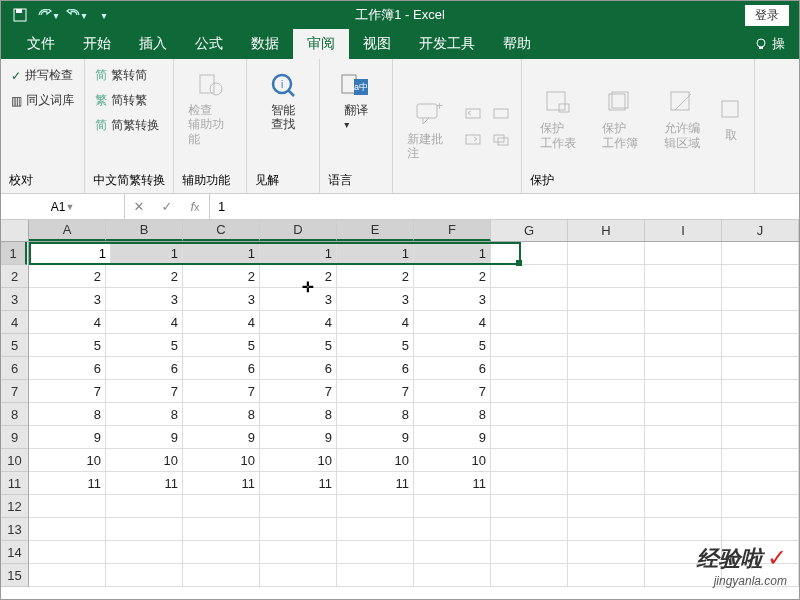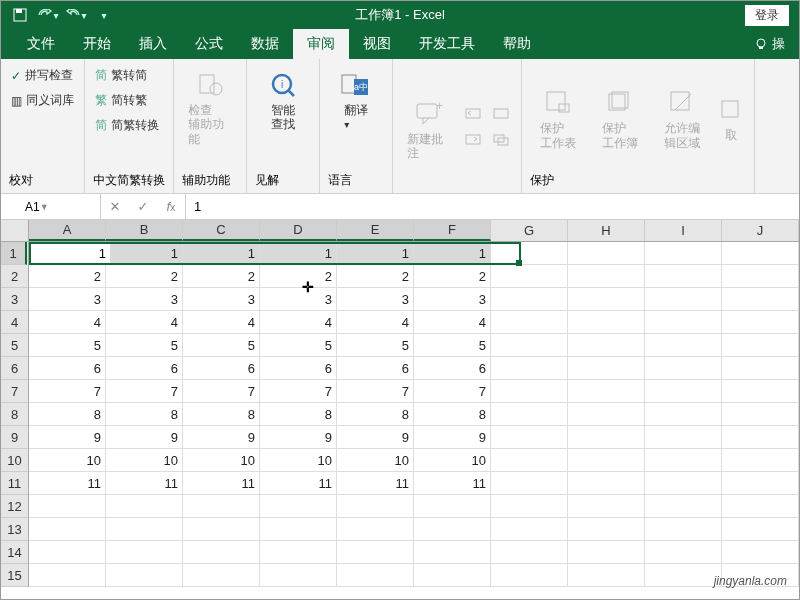--- a/index.html
+++ b/index.html
@@ -23,21 +23,21 @@
     .group-content { display: flex; gap: 6px; flex: 1; }
     .v-stack { display: flex; flex-direction: column; gap: 4px; }
     .sm-btn { display: flex; align-items: center; gap: 4px; font-size: 12px; color: #333; padding: 2px 2px; cursor: pointer; white-space: nowrap; }
     .sm-btn.disabled { color: #aaa; }
     .lg-btn { display: flex; flex-direction: column; align-items: center; justify-content: center; font-size: 12px; color: #333; padding: 2px 6px; cursor: pointer; width: 56px; }
     .lg-btn.disabled { color: #aaa; }
     .lg-btn .icon { height: 36px; display: flex; align-items: center; justify-content: center; }
     .lg-btn .lbl { line-height: 1.2; }
     
     .formula-bar { display: flex; height: 26px; border-bottom: 1px solid #ccc; align-items: stretch; background: #fff; }
-    .name-box { width: 100px; border-right: 1px solid #ccc; display: flex; align-items: center; padding: 0 24px; font-size: 12px; justify-content: flex-start; }
+    .name-box { width: 124px; border-right: 1px solid #ccc; display: flex; align-items: center; padding: 0 24px; font-size: 12px; justify-content: center; }
     .name-box .dd { color: #888; font-size: 9px; }
     .fb-btns { display: flex; align-items: center; border-right: 1px solid #ccc; }
     .fb-btn { width: 28px; display: flex; align-items: center; justify-content: center; color: #888; font-size: 13px; cursor: pointer; }
     .formula-input { flex: 1; padding: 0 8px; font-size: 13px; display: flex; align-items: center; }
     
     .grid-area { position: relative; height: 380px; overflow: hidden; }
     .corner { position: absolute; top: 0; left: 0; width: 28px; height: 22px; background: #e6e6e6; border-right: 1px solid #aaa; border-bottom: 1px solid #aaa; }
     .col-headers { position: absolute; top: 0; left: 28px; right: 0; height: 22px; display: flex; background: #e6e6e6; border-bottom: 1px solid #aaa; }
     .col-h { width: 82px; border-right: 1px solid #ccc; text-align: center; font-size: 13px; line-height: 22px; color: #333; }
     .col-h.sel { background: #d2d2d2; border-bottom: 2px solid #0e6838; line-height: 20px; }
@@ -501,15 +501,16 @@
         <div class="cell"></div>
         <div class="cell"></div>
         <div class="cell"></div>
       </div>
     </div>
   <div class="active-cell-overlay" style="top:22px;left:28px;width:82px;height:23px;text-align:right;padding-right:4px;font-size:13px;line-height:23px">1</div>
   <div class="selection-border" style="top:22px;left:28px;width:492px;height:23px"></div>
   <div class="cursor-cross" style="top:59px;left:301px">✛</div>
 
   <div class="watermark">
+    <div><span class="wm-main">经验啦</span> <span class="wm-check">✓</span></div>
     <div class="wm-sub">jingyanla.com</div>
   </div>
 </div>
 
 </body></html>

